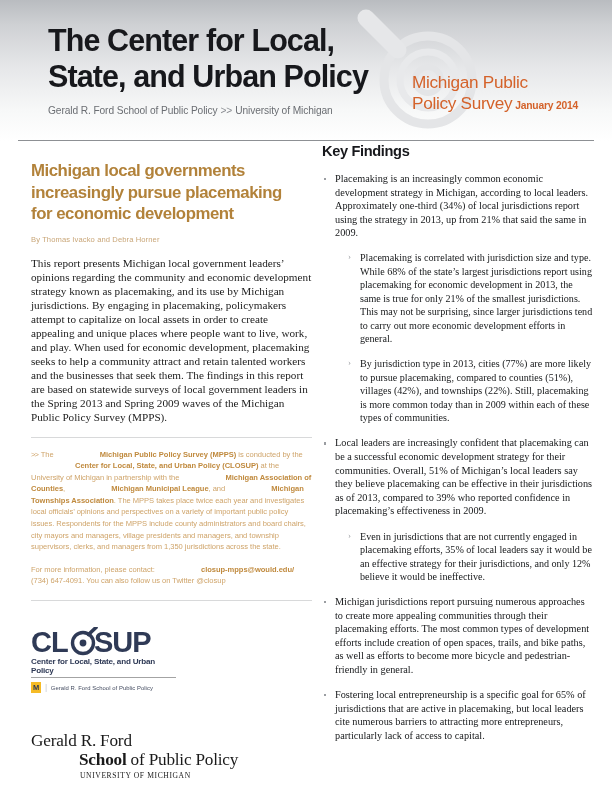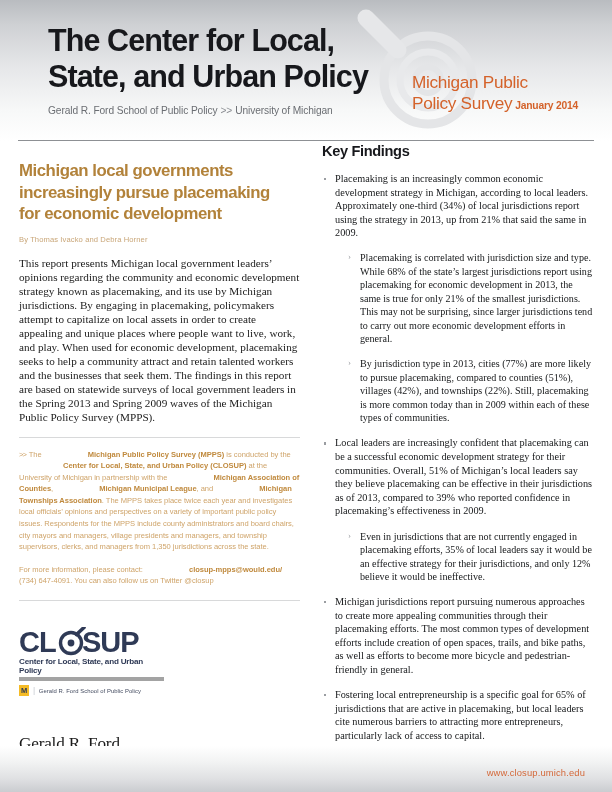--- a/index.html
+++ b/index.html
@@ -92,21 +92,21 @@
     padding-left: 3px;
   }
 
   
   .columns {
     position: relative;
     padding: 0;
   }
   .col-left {
     position: absolute;
-    left: 19px;
+    left: 31px;
     top: 19px;
     width: 281px;
   }
   .col-right {
     position: absolute;
     left: 322px;
     top: 2px;
     width: 272px;
   }
 
@@ -165,21 +165,21 @@
     height: 30px;
   }
   .closup-word svg { display: block; }
   .closup-tag {
     font-family: "Liberation Sans", sans-serif;
     font-weight: bold;
     font-size: 8.1px;
     color: #2f3a56;
     letter-spacing: -0.2px;
     padding-bottom: 2px;
-    border-bottom: 4px solid #a3a3a3;
+    border-bottom: 1px solid #a3a3a3;
     width: 145px;
     box-sizing: border-box;
   }
   .closup-sub {
     margin-top: 4px;
     display: flex;
     align-items: center;
     gap: 4px;
   }
   .m-block {
@@ -394,17 +394,14 @@
           <li class="sub">By jurisdiction type in 2013, cities (77%) are more likely to pursue placemaking, compared to counties (51%), villages (42%), and townships (22%). Still, placemaking is more common today than in 2009 within each of these types of communities.</li>
           <li>Local leaders are increasingly confident that placemaking can be a successful economic development strategy for their communities. Overall, 51% of Michigan’s local leaders say they believe placemaking can be effective in their jurisdictions as of 2013, compared to 39% who reported confidence in placemaking’s effectiveness in 2009.</li>
           <li class="sub">Even in jurisdictions that are not currently engaged in placemaking efforts, 35% of local leaders say it would be an effective strategy for their jurisdictions, and only 12% believe it would be ineffective.</li>
           <li>Michigan jurisdictions report pursuing numerous approaches to create more appealing communities through their placemaking efforts. The most common types of development efforts include creation of open spaces, trails, and bike paths, as well as efforts to become more bicycle and pedestrian-friendly in general.</li>
           <li>Fostering local entrepreneurship is a specific goal for 65% of jurisdictions that are active in placemaking, but local leaders cite numerous barriers to attracting more entrepreneurs, particularly lack of access to capital.</li>
         </ul>
     </div>
 
   </div>
 
-  <div class="footer">
-    <div class="footer-url">www.closup.umich.edu</div>
-  </div>
 
 </div>
 
 </body></html>

